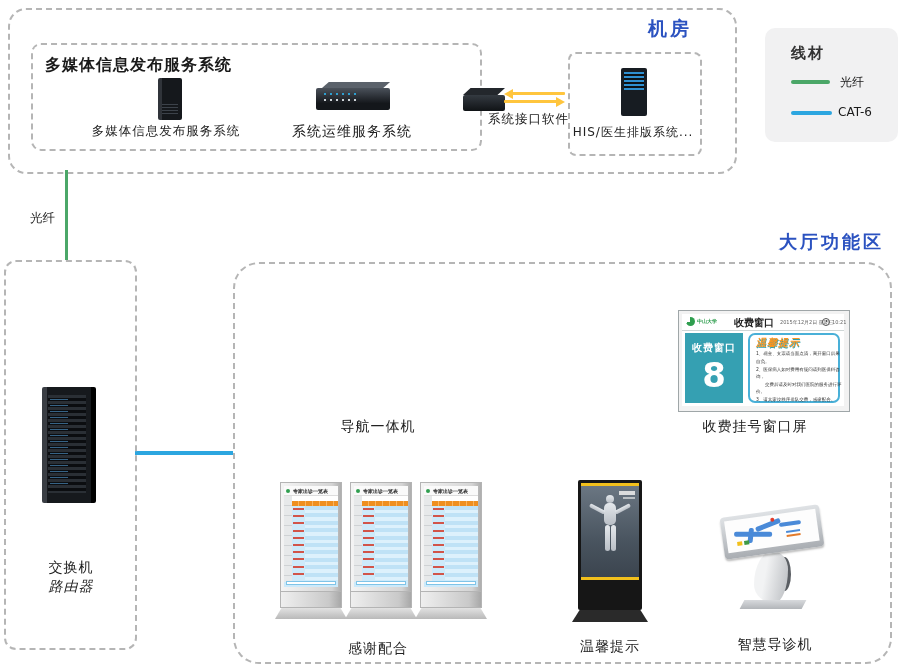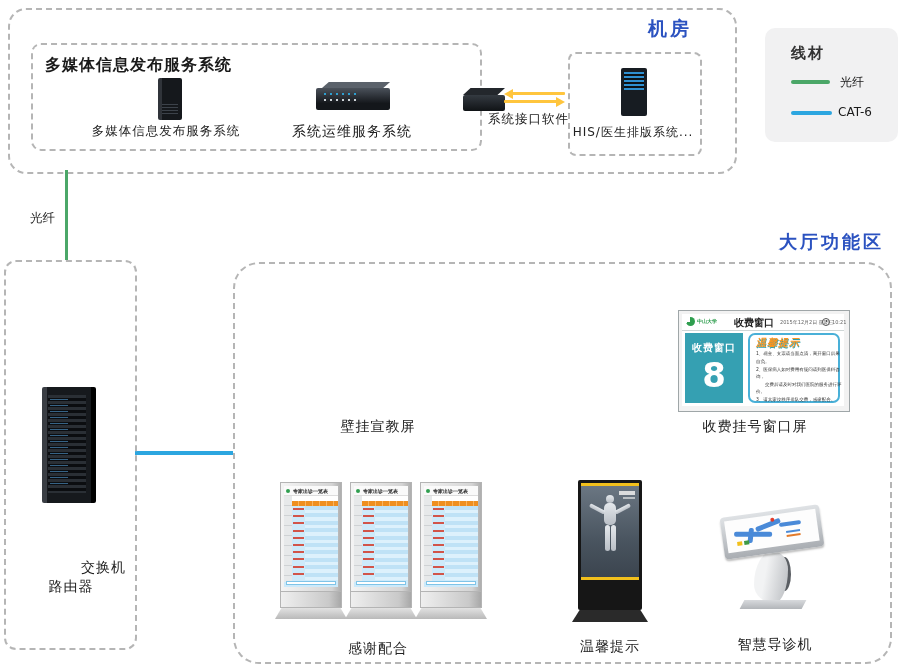--- a/index.html
+++ b/index.html
@@ -164,28 +164,28 @@
     <div class="abs" style="left:73px;top:77px;font-size:12px;">CAT-6</div>
   </div>
 
   <div class="line" style="left:65px;top:170px;width:3px;height:90px;background:#4ba768;"></div>
   <div class="abs" style="left:30px;top:210px;font-size:12.5px;">光纤</div>
   <div class="line" style="left:135px;top:451px;width:98px;height:4px;background:#2ca6e0;"></div>
 
   <div class="dashed-box" style="left:4px;top:260px;width:129px;height:386px;border-radius:12px;"></div>
   <div class="net-rack" style="left:42px;top:387px;width:54px;height:116px;"></div>
   <div class="dev-label" style="left:16px;top:558px;width:110px;font-size:14px;line-height:1.35;">
-    <span style="display:block;text-align:right;">交换机</span>
-    <span style="display:block;">路由器</span>
+    <span style="display:block;">交换机</span>
+    <span style="display:block;font-style:italic;">路由器</span>
   </div>
 
   <div class="dashed-box" style="left:233px;top:262px;width:655px;height:398px;border-radius:26px;"></div>
   <div class="zone-title" style="left:779px;top:230px;font-size:18px;">大厅功能区</div>
 
-  <div class="dev-label" style="left:318px;top:418px;width:120px;font-size:14px;">壁挂宣教屏</div>
+  <div class="dev-label" style="left:318px;top:418px;width:120px;font-size:14px;">导航一体机</div>
 
   <div class="fee-screen">
     <div class="fee-inner">
       <div class="fee-header">
         <div class="swirl" style="left:4px;top:3px;"></div>
         <span class="micro abs" style="left:15px;top:4px;color:#2f9e4f;font-weight:bold;">中山大学</span>
         <div class="abs" style="left:52px;top:2px;font-size:10px;font-weight:bold;color:#222;">收费窗口</div>
         <span class="micro abs" style="left:98px;top:5px;color:#666;">2015年12月2日 星期三</span>
         <div class="clock-icon" style="left:140px;top:3.5px;"></div>
         <span class="micro abs" style="left:150px;top:5px;color:#666;">10:21</span>

